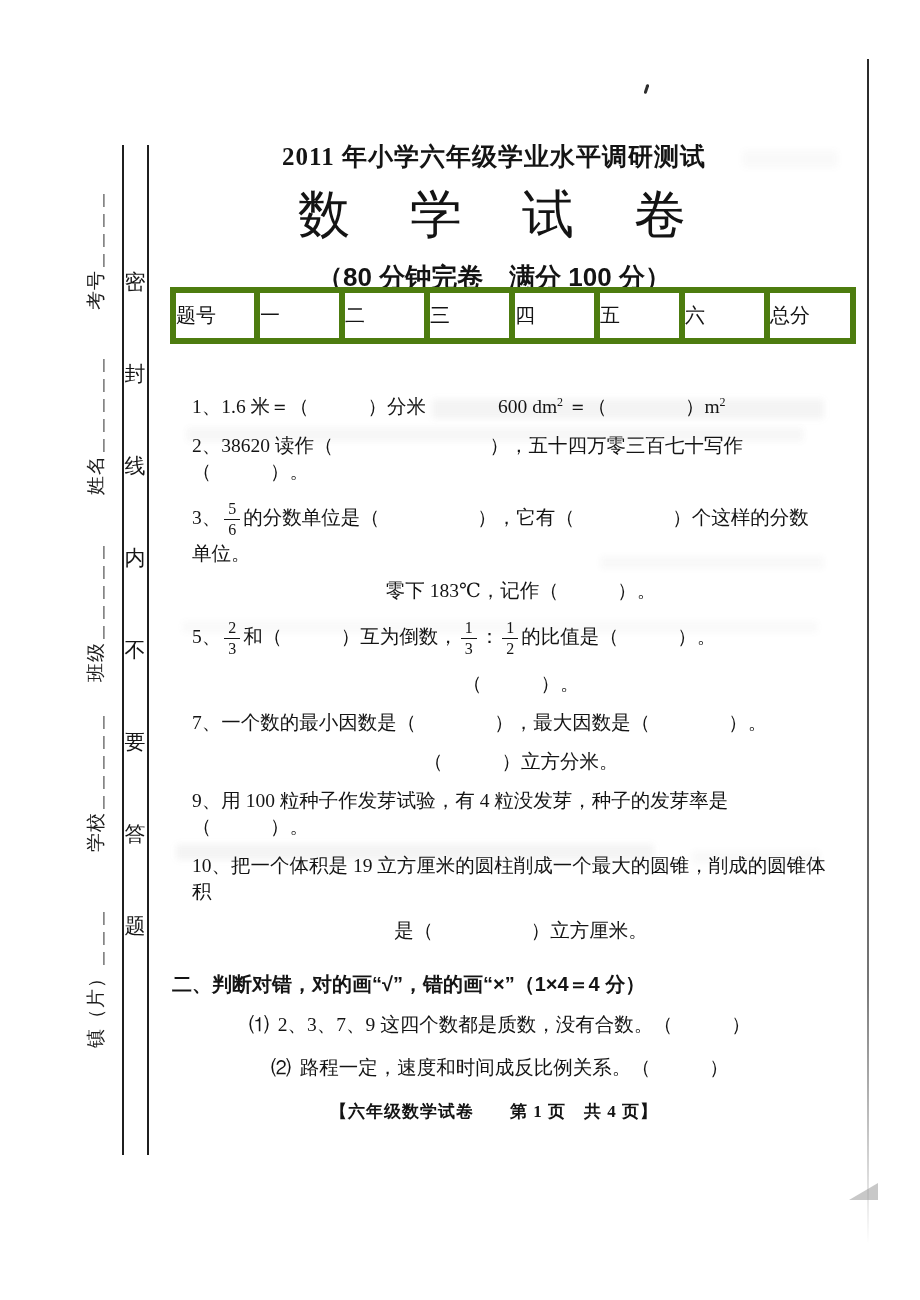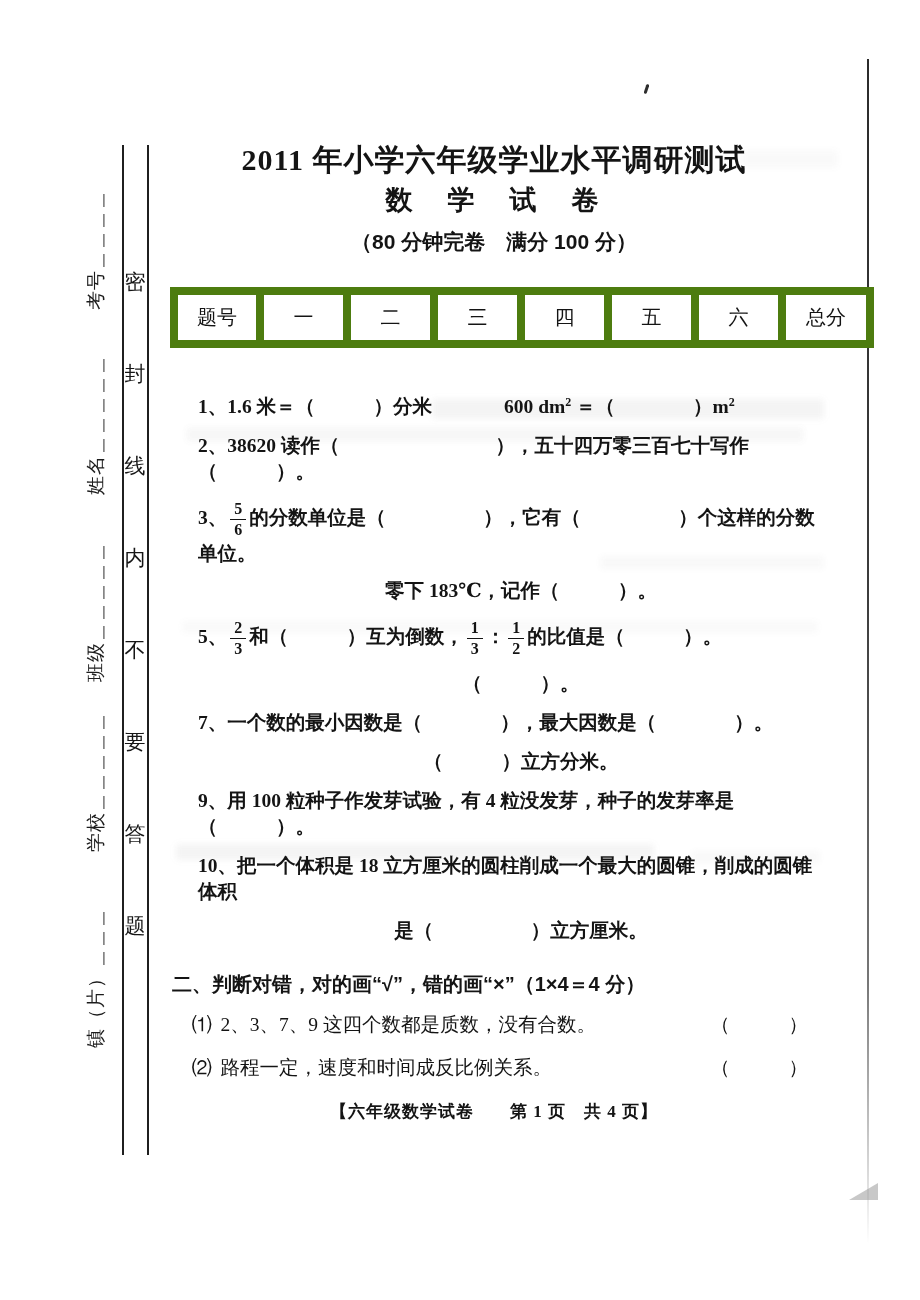--- a/index.html
+++ b/index.html
@@ -25,45 +25,45 @@
     background:linear-gradient(to bottom,#2b2b2b 0%,#3c3c3c 45%,#777 78%,rgba(120,120,120,0) 100%);
   }
   .corner-mark {
     position:absolute; left:849px; top:1183px; width:29px; height:17px;
     background:#9a9a9a; clip-path:polygon(100% 0,100% 100%,0 100%); opacity:.55;
   }
   .speck { position:absolute; left:645px; top:84px; width:3px; height:10px;
     background:#2e2e2e; transform:rotate(18deg); border-radius:2px; }
   
   .header { position:absolute; left:168px; top:140px; width:652px; text-align:center; }
-  .t1 { font-size:30px; font-weight:700; letter-spacing:1px; }
-  .t2 { font-size:27px; font-weight:700; margin-top:1px; letter-spacing:4px; }
-  .t3 { font-size:21px; font-weight:700; margin-top:10px;
+  .t1 { font-size:25px; font-weight:700; letter-spacing:1px; }
+  .t2 { font-size:52px; font-weight:400; margin-top:7px; letter-spacing:4px; }
+  .t3 { font-size:26px; font-weight:700; margin-top:10px;
         font-family:"Liberation Sans","DejaVu Sans",sans-serif; }
   
   .score-table { position:absolute; left:170px; top:287px; border-collapse:collapse;
                  table-layout:fixed; }
-  .score-table td { border:8px solid #4d7c0f; height:45px; text-align:center;
+  .score-table td { border:6px solid #4d7c0f; height:45px; text-align:left;
                     vertical-align:middle; font-size:20px; padding:0; }
   
   .content { position:absolute; left:170px; top:394px; width:656px;
              font-size:19.5px; line-height:26px; }
   .sec-title { font-family:"Liberation Sans","DejaVu Sans",sans-serif;
                font-weight:700; font-size:20px; margin:4px 0 15px 2px; white-space:pre-wrap; }
   .sec-title.second { margin-top:27px; }
-  .q { margin:0 0 13px 28px; white-space:pre-wrap;font-weight:bold; }
+  .q { margin:0 0 13px 22px; white-space:pre-wrap; }
   .q.cont { margin-left:46px;text-align:center; }
   .q.tight { margin-bottom:11px; }
   .frac { display:inline-block; vertical-align:middle; text-align:center;
           font-size:16px; line-height:1.12; margin:2px 3px; }
   .frac .fn { display:block; padding:0 4px 1px; border-bottom:1.5px solid #141414; }
   .frac .fd { display:block; padding-top:1px; }
   sup { font-size:12px; line-height:0; }
   .gap-lg { display:inline-block; width:72px; }
-  .judge-row { display:flex; justify-content:space-between; width:616px;
+  .judge-row { display:flex; justify-content:center; width:616px;
                margin:0 0 17px 22px; white-space:pre-wrap; }
   .judge-no { margin-right:9px; }
   
   .footer { position:absolute; left:168px; top:1100px; width:652px;
             text-align:center; font-size:17px; font-weight:700; letter-spacing:1px; }
   
   .noise { position:absolute; background:rgba(95,95,95,0.07);
            filter:blur(3px); border-radius:3px; }
 </style>
 </head>
@@ -137,21 +137,21 @@
     <div class="q tight"><span>5、</span><span class="frac"><span class="fn">2</span><span class="fd">3</span></span><span>和（　　　）互为倒数，</span><span class="frac"><span class="fn">1</span><span class="fd">3</span></span><span>：</span><span class="frac"><span class="fn">1</span><span class="fd">2</span></span><span>的比值是（　　　）。</span></div>
 
     <div class="q cont">（　　　）。</div>
 
     <div class="q">7、一个数的最小因数是（　　　　），最大因数是（　　　　）。</div>
 
     <div class="q cont">（　　　）立方分米。</div>
 
     <div class="q">9、用 100 粒种子作发芽试验，有 4 粒没发芽，种子的发芽率是（　　　）。</div>
 
-    <div class="q">10、把一个体积是 18 立方厘米的圆柱削成一个最大的圆锥，削成的圆锥体积</div>
+    <div class="q">10、把一个体积是 19 立方厘米的圆柱削成一个最大的圆锥，削成的圆锥体积</div>
     <div class="q cont">是（　　　　　）立方厘米。</div>
 
     <div class="sec-title second">二、判断对错，对的画“√”，错的画“×”（1×4＝4 分）</div>
 
     <div class="judge-row">
       <span><span class="judge-no">⑴</span><span>2、3、7、9 这四个数都是质数，没有合数。</span></span>
       <span>（　　　）</span>
     </div>
 
     <div class="judge-row">

